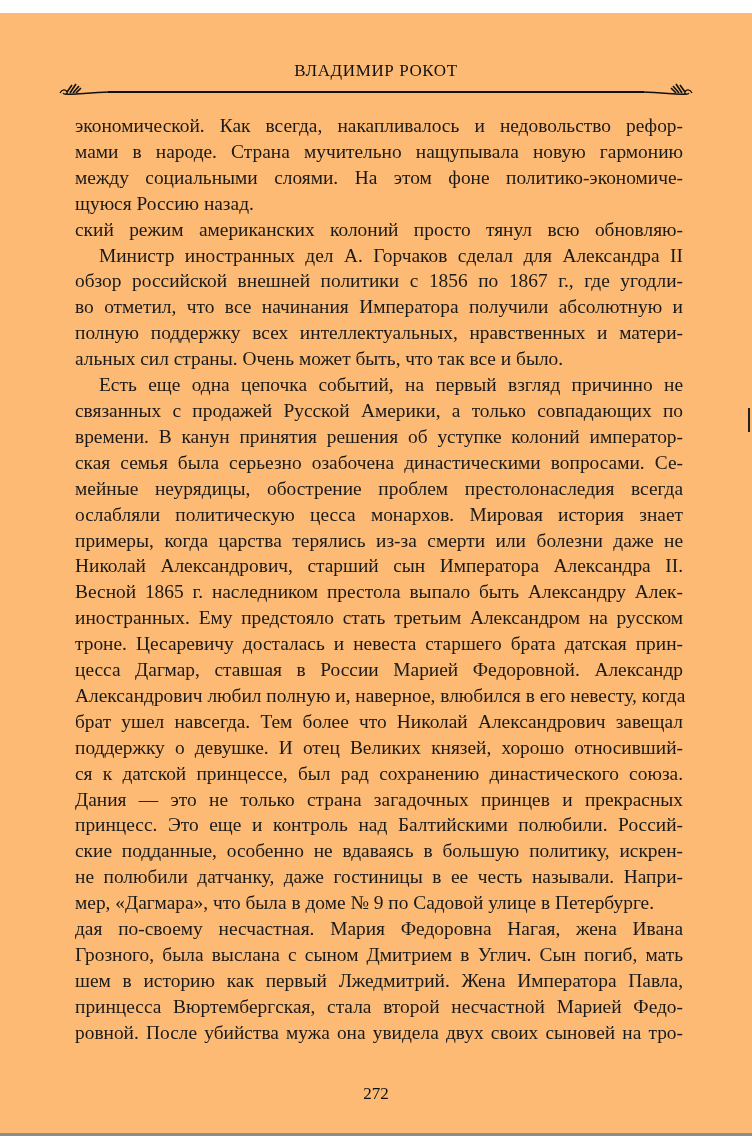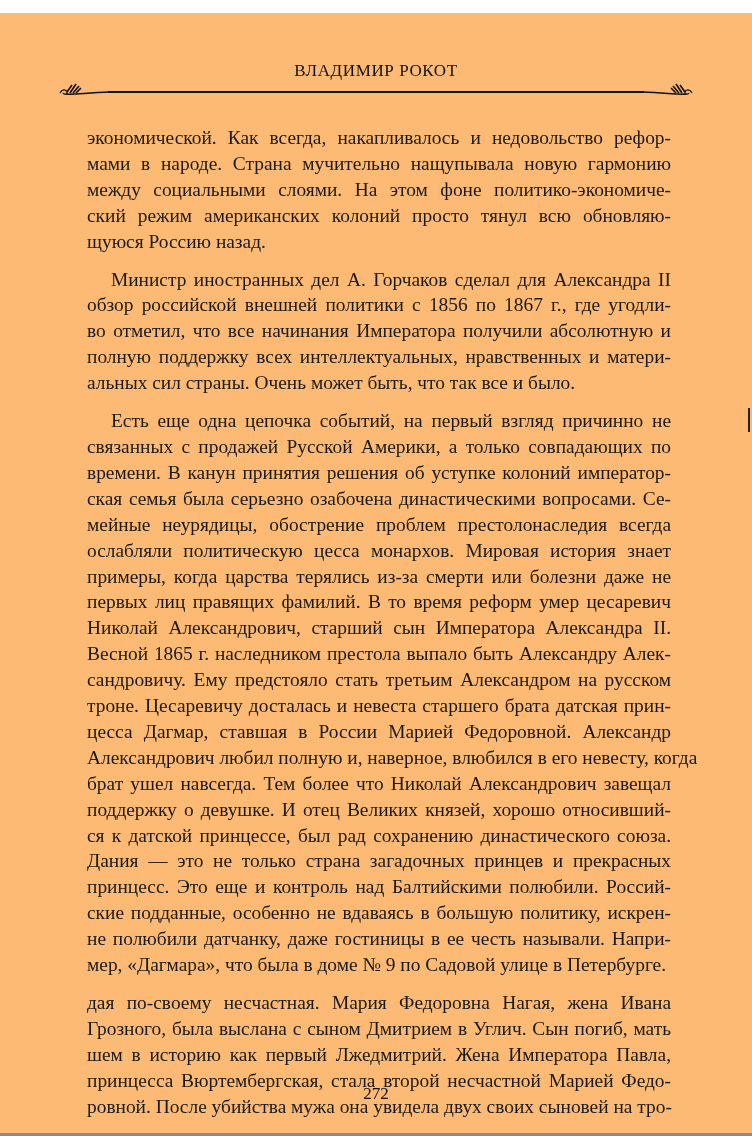--- a/index.html
+++ b/index.html
@@ -63,21 +63,21 @@
   }
   .text-block {
     position: absolute;
     left: 75px;
     top: 100px;
     width: 608px;
     font-size: 19.4px;
     line-height: 25.9px;
   }
   .text-block p {
-    margin: 12px;
+    margin: 0;
     text-align: justify;
     text-align-last: justify;
     hyphens: none;
   }
   .text-block .line {
     display: block;
     text-align: justify;
     text-align-last: justify;
     white-space: nowrap;
   }
@@ -132,42 +132,41 @@
       <path d="M43 11 L38 4 M40 12 L34 3 M37 12 L31 5 M34 12 L29 7" stroke="#111" stroke-width="1.6"></path>
       <path d="M44 13 C 36 14, 26 12, 0 11" fill="none" stroke="#111" stroke-width="1.5"></path>
     </svg>
   </div>
 
   <div class="text-block">
     <p>
       <span class="line">экономической. Как всегда, накапливалось и недовольство рефор-</span>
       <span class="line">мами в народе. Страна мучительно нащупывала новую гармонию</span>
       <span class="line">между социальными слоями. На этом фоне политико-экономиче-</span>
+      <span class="line last">щуюся Россию назад.</span>
       <span class="line">ский режим американских колоний просто тянул всю обновляю-</span>
-      <span class="line last">щуюся Россию назад.</span>
     </p>
     <p>
       <span class="line indent">Министр иностранных дел А. Горчаков сделал для Александра II</span>
       <span class="line">обзор российской внешней политики с 1856 по 1867 г., где угодли-</span>
       <span class="line">во отметил, что все начинания Императора получили абсолютную и</span>
       <span class="line">полную поддержку всех интеллектуальных, нравственных и матери-</span>
       <span class="line last">альных сил страны. Очень может быть, что так все и было.</span>
     </p>
     <p>
       <span class="line indent">Есть еще одна цепочка событий, на первый взгляд причинно не</span>
       <span class="line">связанных с продажей Русской Америки, а только совпадающих по</span>
       <span class="line">времени. В канун принятия решения об уступке колоний император-</span>
       <span class="line">ская семья была серьезно озабочена династическими вопросами. Се-</span>
       <span class="line">мейные неурядицы, обострение проблем престолонаследия всегда</span>
       <span class="line">ослабляли политическую цесса монархов. Мировая история знает</span>
       <span class="line">примеры, когда царства терялись из-за смерти или болезни даже не</span>
-      <span class="line">первых лиц правящих фамилий. В то время реформ умер цесаревич</span>
       <span class="line">Николай Александрович, старший сын Императора Александра II.</span>
       <span class="line">Весной 1865 г. наследником престола выпало быть Александру Алек-</span>
-      <span class="line">сандровичу. Ему предстояло стать третьим Александром на русском</span>
+      <span class="line">иностранных. Ему предстояло стать третьим Александром на русском</span>
       <span class="line">троне. Цесаревичу досталась и невеста старшего брата датская прин-</span>
       <span class="line">цесса Дагмар, ставшая в России Марией Федоровной. Александр</span>
       <span class="line">Александрович любил полную и, наверное, влюбился в его невесту, когда</span>
       <span class="line">брат ушел навсегда. Тем более что Николай Александрович завещал</span>
       <span class="line">поддержку о девушке. И отец Великих князей, хорошо относивший-</span>
       <span class="line">ся к датской принцессе, был рад сохранению династического союза.</span>
       <span class="line">Дания — это не только страна загадочных принцев и прекрасных</span>
       <span class="line">принцесс. Это еще и контроль над Балтийскими полюбили. Россий-</span>
       <span class="line">ские подданные, особенно не вдаваясь в большую политику, искрен-</span>
       <span class="line">не полюбили датчанку, даже гостиницы в ее честь называли. Напри-</span>

